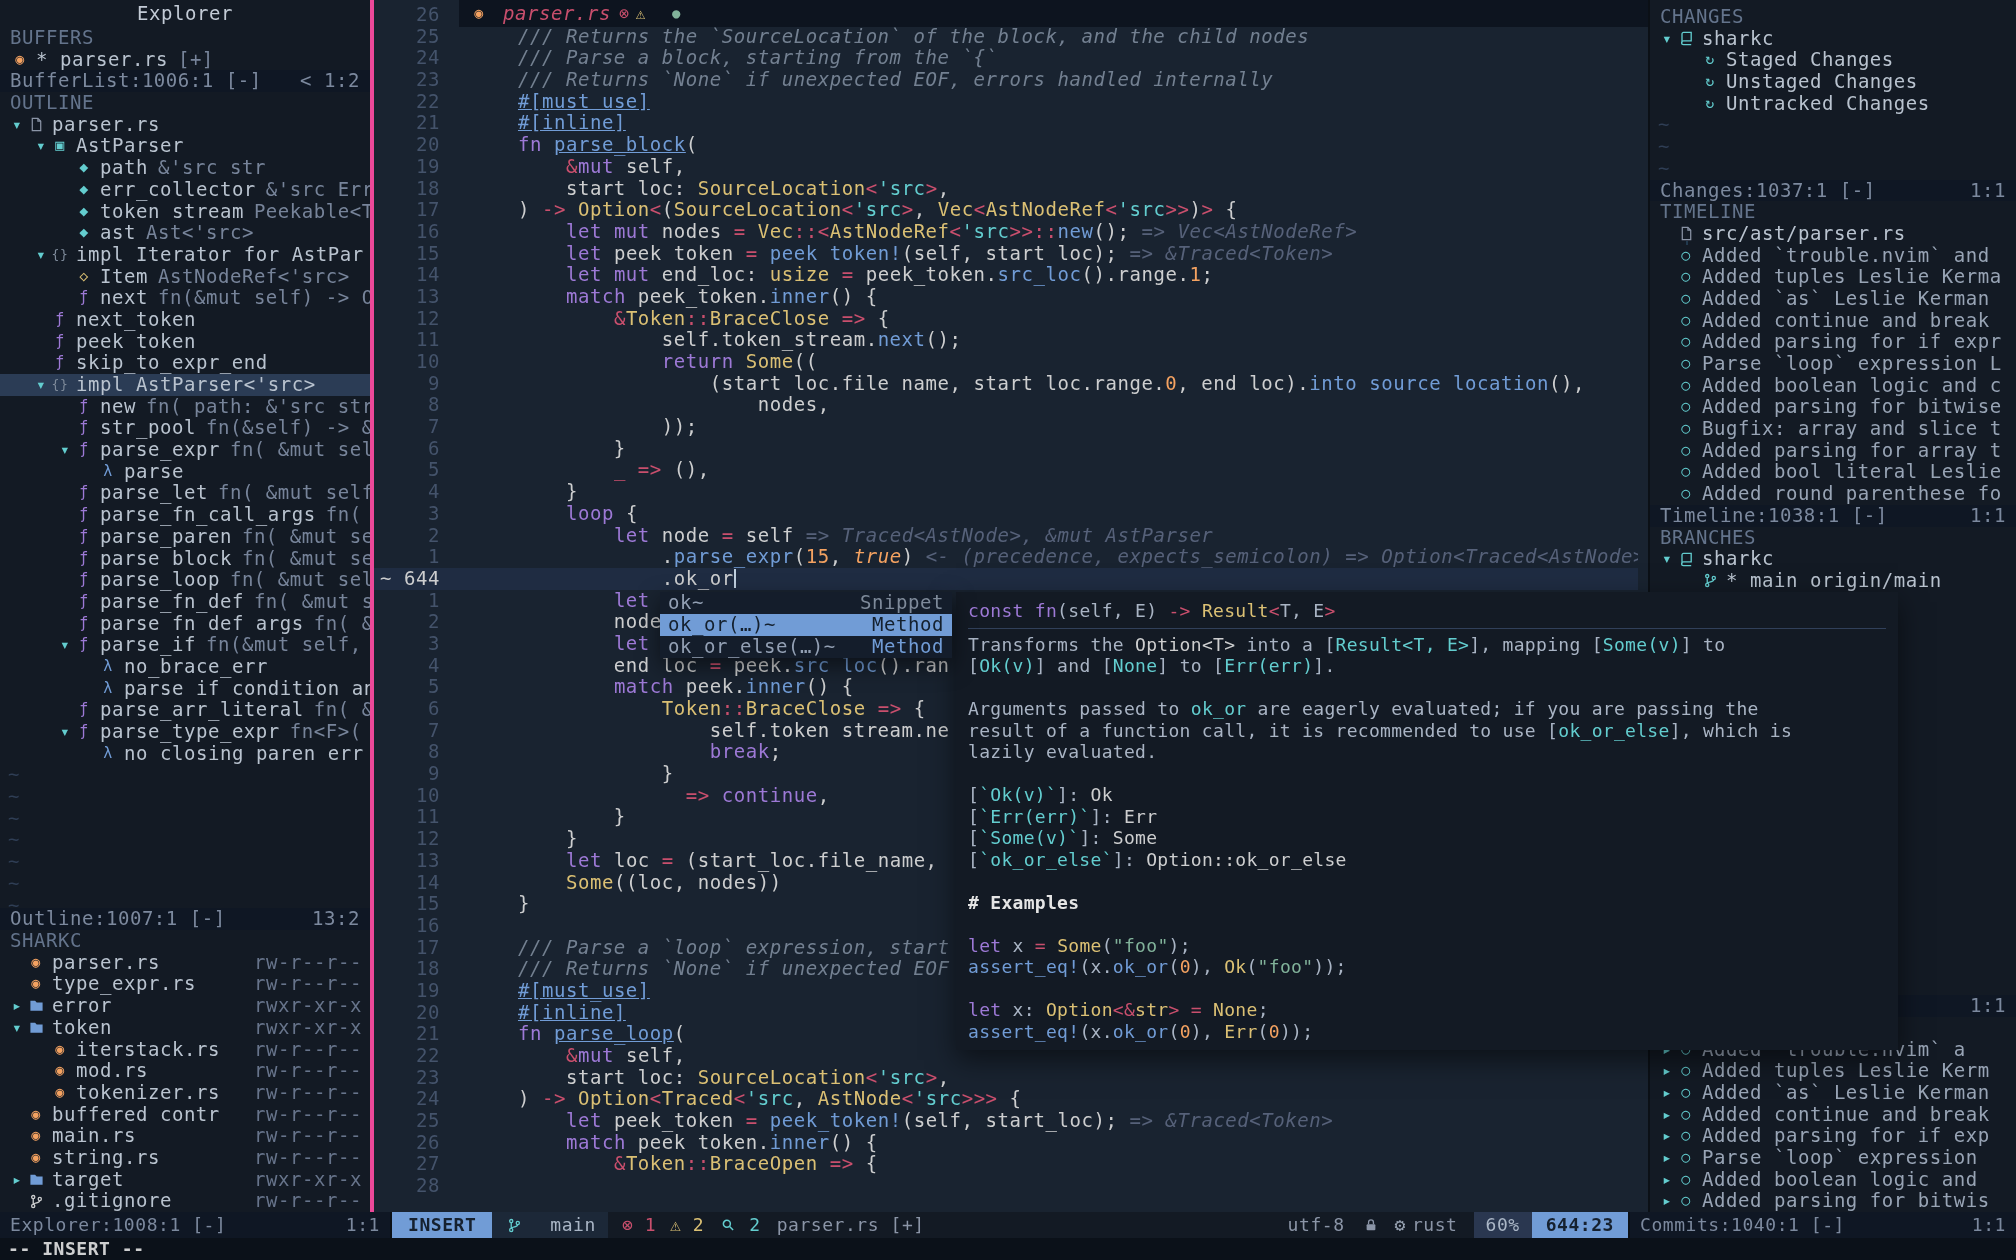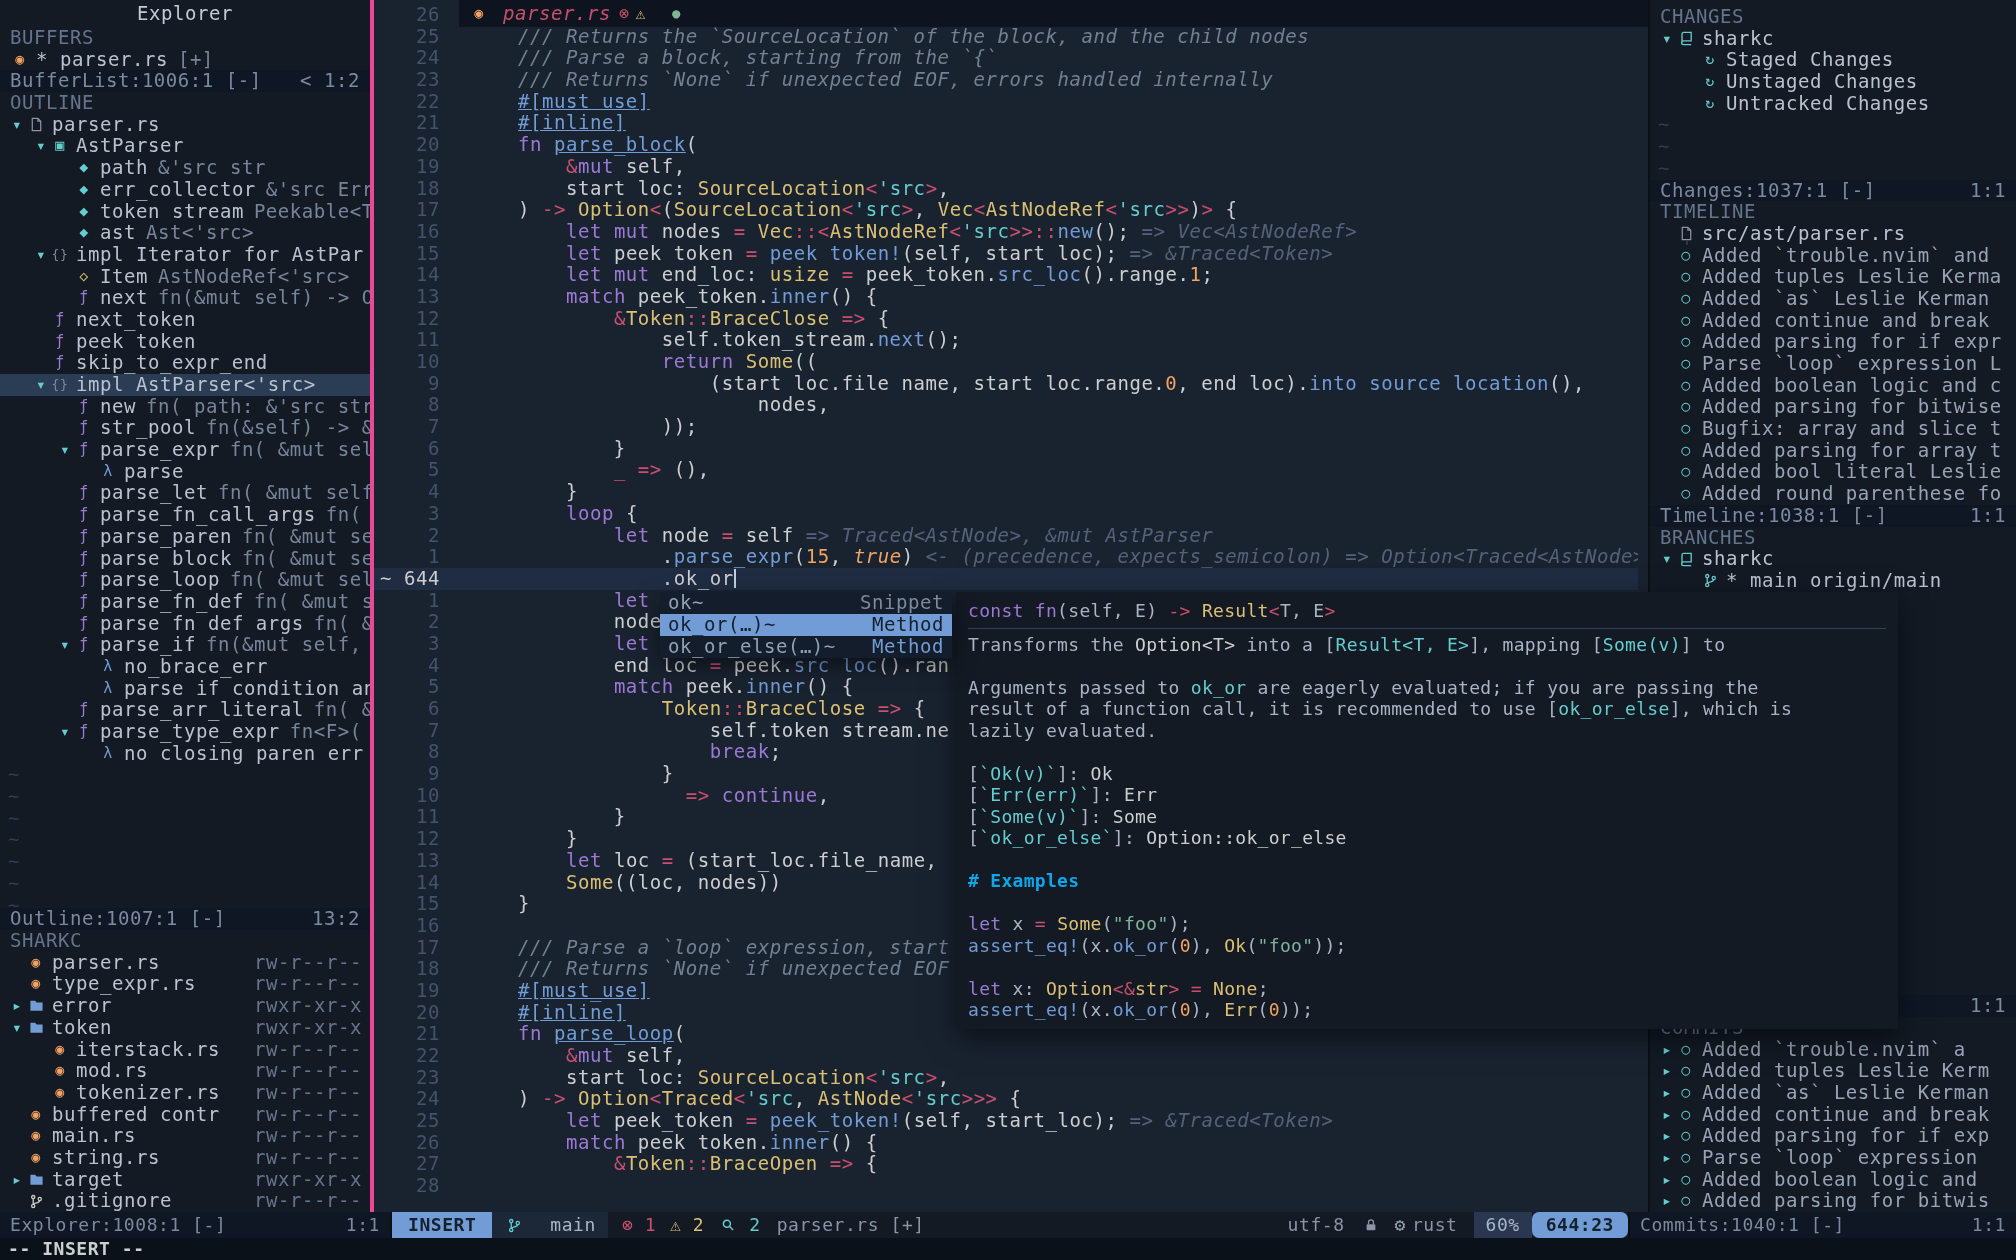--- a/index.html
+++ b/index.html
@@ -59,21 +59,21 @@
   .sg-u{color:#719cd6;text-decoration:underline}
   .sg-a{color:#719cd6;text-decoration:underline}
   .sg-t{color:#dbc074}
   .sg-n{color:#f4a261}
   .sg-b{color:#f4a261;font-style:italic}
   .sg-s{color:#81b29a}
   .sg-g{color:#566179;font-style:italic}
   .sg-w{color:#cdcecf}
   .sg-y{color:#63cdcf}
   .sg-d{color:#a9b4c4}
-  .sg-m{color:#0ea5e9;font-weight:bold}
+  .sg-m{color:#e5e5e5;font-weight:bold}
 
   
   #pmenu{position:absolute;left:660px;top:592px;width:292px;background:#141d2b;z-index:30;box-shadow:0 8px 22px rgba(0,0,0,.5);}
   .mitem{height:22px;display:flex;align-items:center;padding:0 8px;white-space:pre;}
   .mitem .mlabel{color:#93a0b4;}
   .mitem .mkind{margin-left:auto;}
   .mkind.k-snippet{color:#7e8a9a}
   .mkind.k-method{color:#719cd6}
   .mitem.sel{background:#719cd6;}
   .mitem.sel .mlabel,.mitem.sel .mkind{color:#14202e;}
@@ -91,21 +91,21 @@
   .sb-seg{background:#1c2838;height:100%;display:flex;align-items:center;padding:0 12px;color:#aab6c6;gap:20px;}
   .sb-diag{display:flex;align-items:center;gap:14px;margin-left:14px;}
   .diag-err{color:#c94f6d}.diag-warn{color:#dbc074}.diag-hint{color:#63cdcf;display:inline-flex;align-items:center;gap:5px;}
   .sb-file{color:#8b95a7;margin-left:16px;}
   .sb-spacer{flex:1;}
   .sb-enc{color:#8b95a7;margin-right:16px;}
   .sb-lock{margin-right:14px;display:flex;align-items:center;}
   .sb-lang{color:#8b95a7;margin-right:16px;display:flex;align-items:center;gap:6px;}
   .gear{color:#9aa5b5;}
   .sb-scroll{background:#2a3750;color:#aab6c6;height:100%;display:flex;align-items:center;padding:0 12px;}
-  .sb-pos{background:#719cd6;color:#16212f;font-weight:bold;height:100%;display:flex;align-items:center;padding:0 14px;border-radius:7px;}
+  .sb-pos{background:#719cd6;color:#16212f;font-weight:bold;height:100%;display:flex;align-items:center;padding:0 14px;}
   #cmdline{height:22px;background:#0b1119;color:#cdcecf;font-weight:bold;display:flex;align-items:center;padding-left:8px;font-size:18px;}
 </style>
 </head>
 <body>
 
 <div id="app">
   <div id="main">
 
     <aside id="left">
       <div class="winbar">Explorer</div>
@@ -410,20 +410,21 @@
 
     <div id="pmenu">
         <div class="mitem"><span class="mlabel">ok~</span><span class="mkind k-snippet">Snippet</span></div>
         <div class="mitem sel"><span class="mlabel">ok_or(…)~</span><span class="mkind k-method">Method</span></div>
         <div class="mitem"><span class="mlabel">ok_or_else(…)~</span><span class="mkind k-method">Method</span></div>
       </div>
     <div id="pdoc">
         <div class="drow"><span class="sg-k">const fn</span><span class="sg-d">(self, E) </span><span class="sg-r">-&gt; </span><span class="sg-t">Result</span><span class="sg-r">&lt;</span><span class="sg-d">T, E</span><span class="sg-r">&gt;</span></div>
         <div class="dhr"></div>
         <div class="drow"><span class="sg-d">Transforms the </span><span class="sg-w">Option&lt;T&gt;</span><span class="sg-d"> into a [</span><span class="sg-y">Result&lt;T, E&gt;</span><span class="sg-d">], mapping [</span><span class="sg-y">Some(v)</span><span class="sg-d">] to</span></div>
+        <div class="drow"><span class="sg-d">[</span><span class="sg-y">Ok(v)</span><span class="sg-d">] and [</span><span class="sg-y">None</span><span class="sg-d">] to [</span><span class="sg-y">Err(err)</span><span class="sg-d">].</span></div>
         <div class="drow"></div>
         <div class="drow"><span class="sg-d">Arguments passed to </span><span class="sg-y">ok_or</span><span class="sg-d"> are eagerly evaluated; if you are passing the</span></div>
         <div class="drow"><span class="sg-d">result of a function call, it is recommended to use [</span><span class="sg-y">ok_or_else</span><span class="sg-d">], which is</span></div>
         <div class="drow"><span class="sg-d">lazily evaluated.</span></div>
         <div class="drow"></div>
         <div class="drow"><span class="sg-d">[</span><span class="sg-y">`Ok(v)`</span><span class="sg-d">]: </span><span class="sg-w">Ok</span></div>
         <div class="drow"><span class="sg-d">[</span><span class="sg-y">`Err(err)`</span><span class="sg-d">]: </span><span class="sg-w">Err</span></div>
         <div class="drow"><span class="sg-d">[</span><span class="sg-y">`Some(v)`</span><span class="sg-d">]: </span><span class="sg-w">Some</span></div>
         <div class="drow"><span class="sg-d">[</span><span class="sg-y">`ok_or_else`</span><span class="sg-d">]: </span><span class="sg-w">Option::ok_or_else</span></div>
         <div class="drow"></div>

